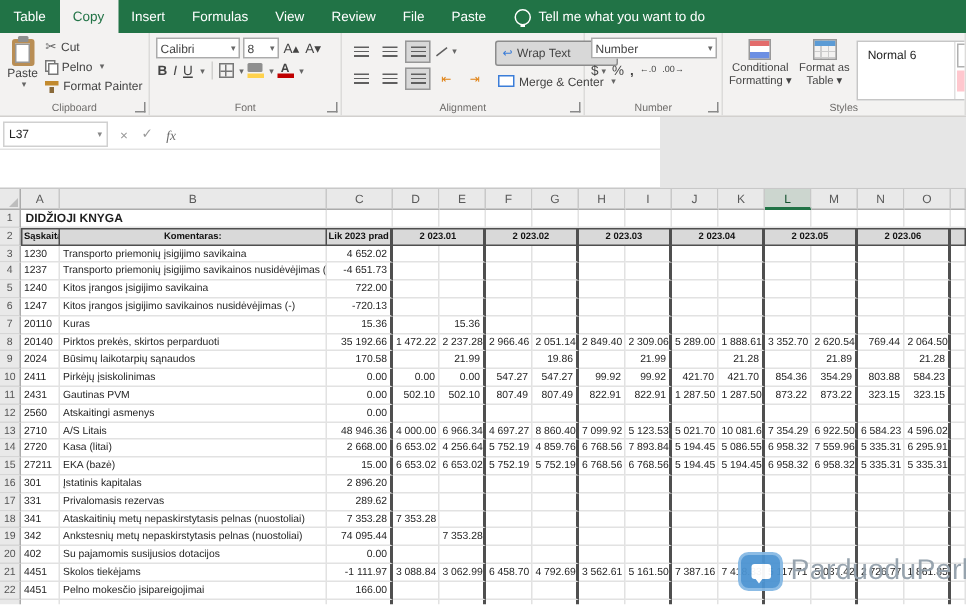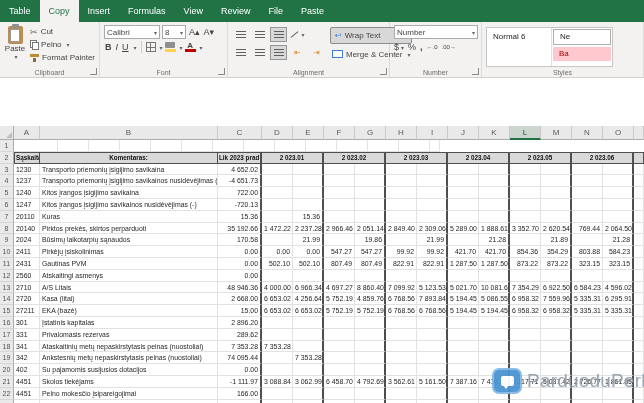--- a/index.html
+++ b/index.html
@@ -144,20 +144,24 @@
     <div class="tabs" id="tabs">
         <div class="tab">Table</div>
         <div class="tab active">Copy</div>
         <div class="tab">Insert</div>
         <div class="tab">Formulas</div>
         <div class="tab">View</div>
         <div class="tab">Review</div>
         <div class="tab">File</div>
         <div class="tab">Paste</div>
       </div>
+    <div class="tellme">
+      <span class="bulb"></span>
+      <span>Tell me what you want to do</span>
+    </div>
   </div>
 
   <div class="ribbon">
 
     <div class="group g-clip">
       <div class="paste">
         <span class="clipicon">
             <span class="clipsheet"></span>
           </span>
         <span>Paste</span>
@@ -281,33 +285,57 @@
         <span class="nbtn">%</span>
         <span class="nbtn bold">,</span>
         <span class="nbtn tinyb">←.0</span>
         <span class="nbtn tinyb">.00→</span>
       </div>
       <div class="glabel">Number</div>
       <span class="launcher"></span>
     </div>
 
     <div class="group g-styles">
+      <div class="bigbtn">
+        <span class="cfic"></span>
+        <span>Conditional</span>
+        <span>Formatting ▾</span>
+      </div>
+      <div class="bigbtn">
+        <span class="fatic"></span>
+        <span>Format as</span>
+        <span>Table ▾</span>
+      </div>
       <div class="gallery">
         <div class="gcol gcol1" id="gal1">
             <div class="gitem">Normal 6</div>
           </div>
         <div class="gcol gcol2" id="gal2">
             <div class="gitem boxed">Ne</div>
             <div class="gitem bad">Ba</div>
           </div>
       </div>
       <div class="glabel">Styles</div>
     </div>
   </div>
 
+  <div class="fband">
+    <div class="fgray"></div>
+    <div class="namebox">
+      <span>L37</span>
+      <span class="nbcaret">▾</span>
+    </div>
+    <div class="fxbtns">
+      <span>×</span>
+      <span>✓</span>
+      <span class="fx">fx</span>
+    </div>
+    <div class="fline"></div>
+    <div class="finput"></div>
+  </div>
 
   <div class="sheet" id="sheet">
       <div class="grow colrow">
         <div class="corner" style="width: 14px;">
           <span class="ctri"></span>
         </div>
         <div class="colhead" style="width: 26px;">A</div>
         <div class="colhead" style="width: 178px;">B</div>
         <div class="colhead" style="width: 44px;">C</div>
         <div class="colhead" style="width: 31px;">D</div>
@@ -319,20 +347,21 @@
         <div class="colhead" style="width: 31px;">J</div>
         <div class="colhead" style="width: 31px;">K</div>
         <div class="colhead selcol" style="width: 31px;">L</div>
         <div class="colhead" style="width: 31px;">M</div>
         <div class="colhead" style="width: 31px;">N</div>
         <div class="colhead" style="width: 31px;">O</div>
         <div class="colhead" style="width: 10px;"></div>
       </div>
       <div class="grow">
         <div class="rowhead" style="width: 14px;">1</div>
+        <div class="cell title tleft" style="width: 204px;">DIDŽIOJI KNYGA</div>
         <div class="cell" style="width: 44px;"></div>
         <div class="cell" style="width: 31px;"></div>
         <div class="cell" style="width: 31px;"></div>
         <div class="cell" style="width: 31px;"></div>
         <div class="cell" style="width: 31px;"></div>
         <div class="cell" style="width: 31px;"></div>
         <div class="cell" style="width: 31px;"></div>
         <div class="cell" style="width: 31px;"></div>
         <div class="cell" style="width: 31px;"></div>
         <div class="cell" style="width: 31px;"></div>

